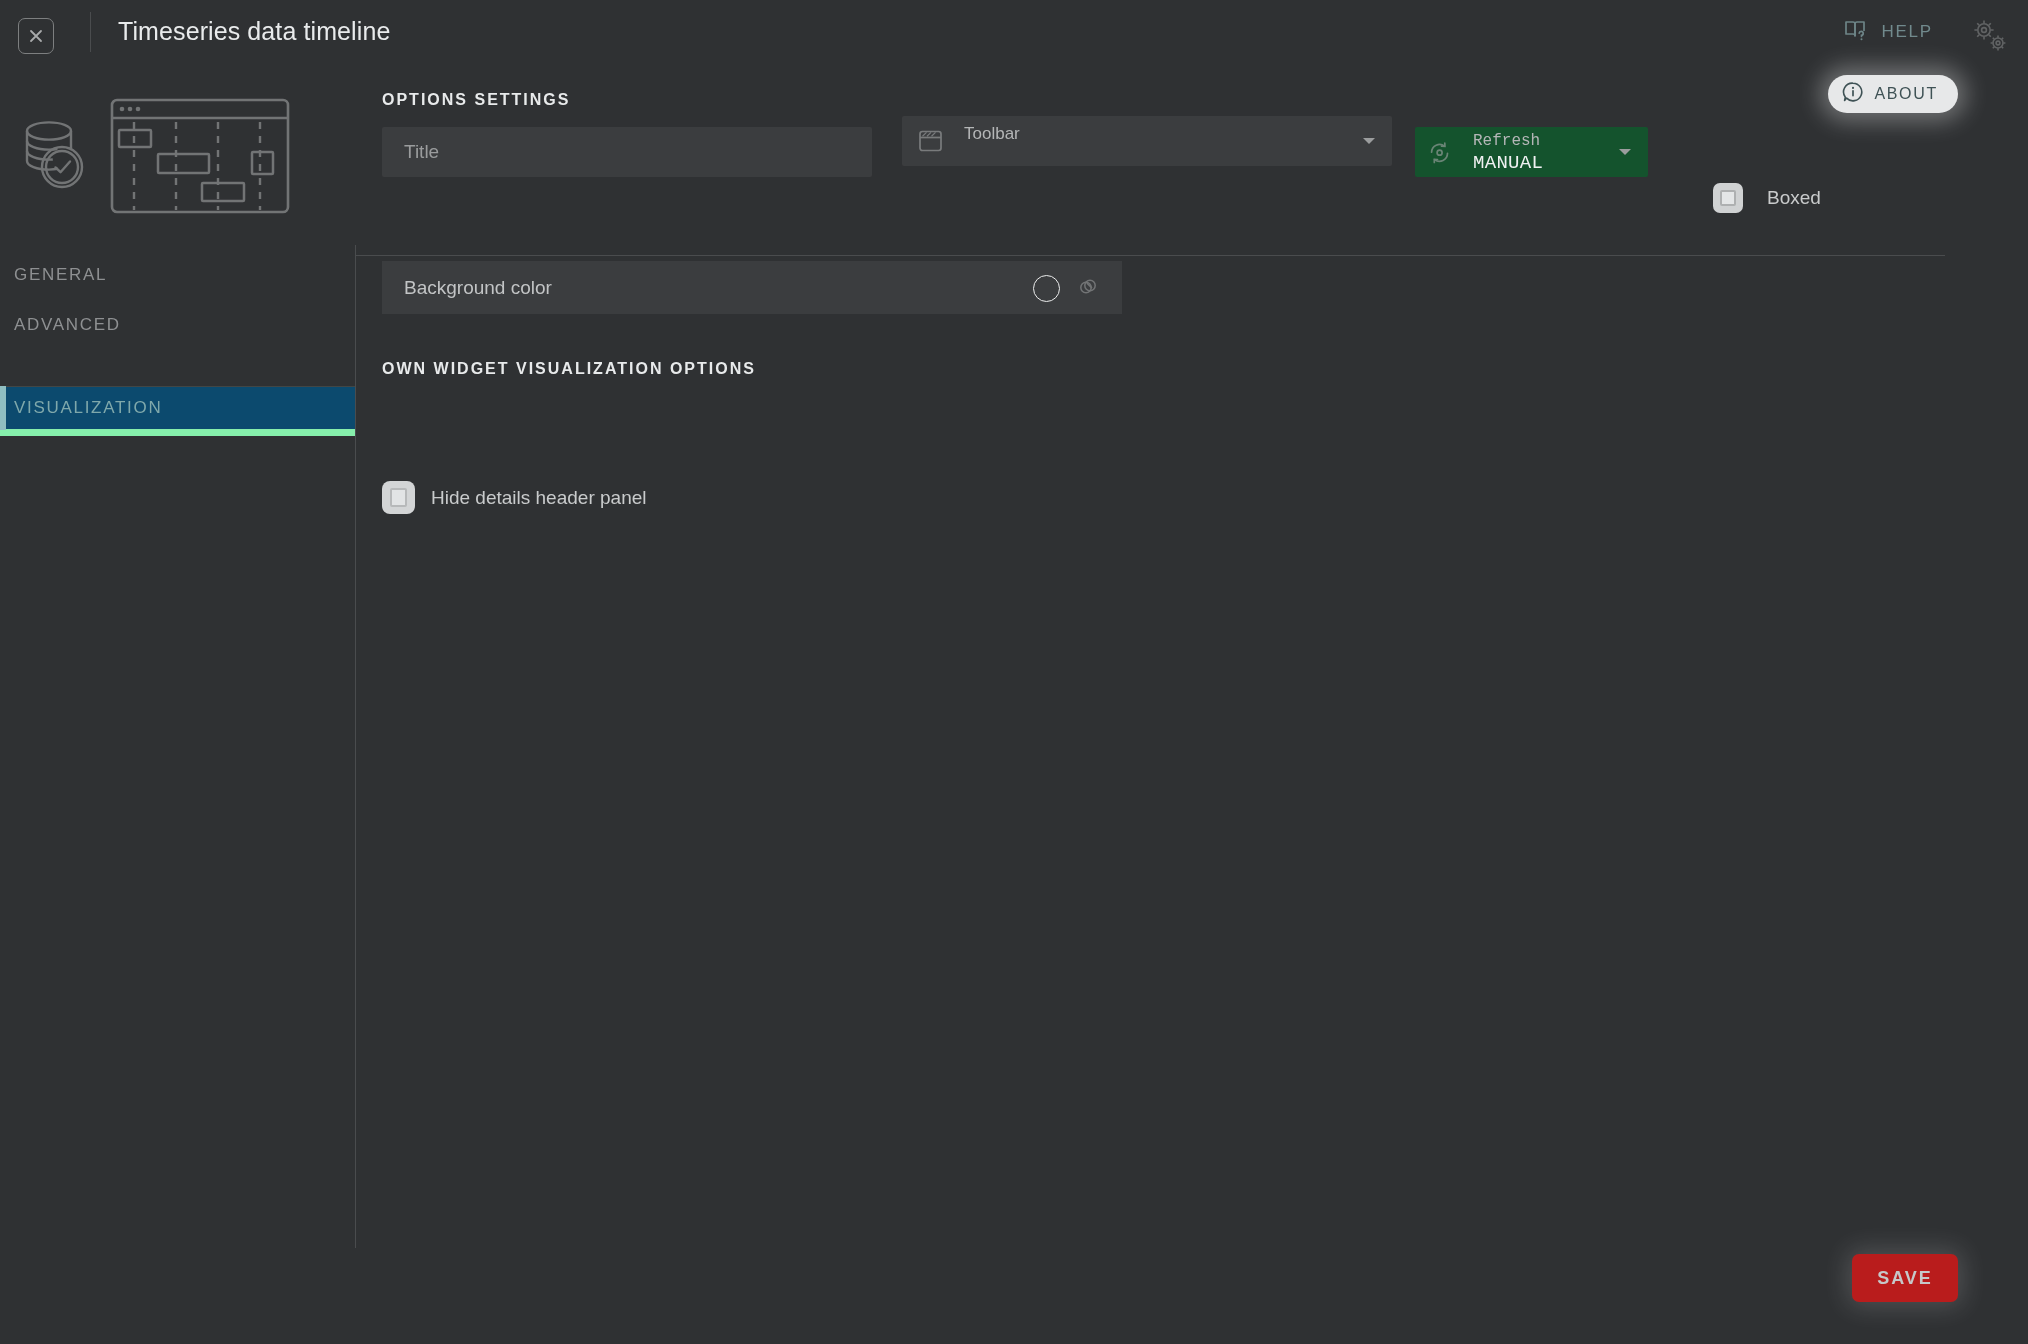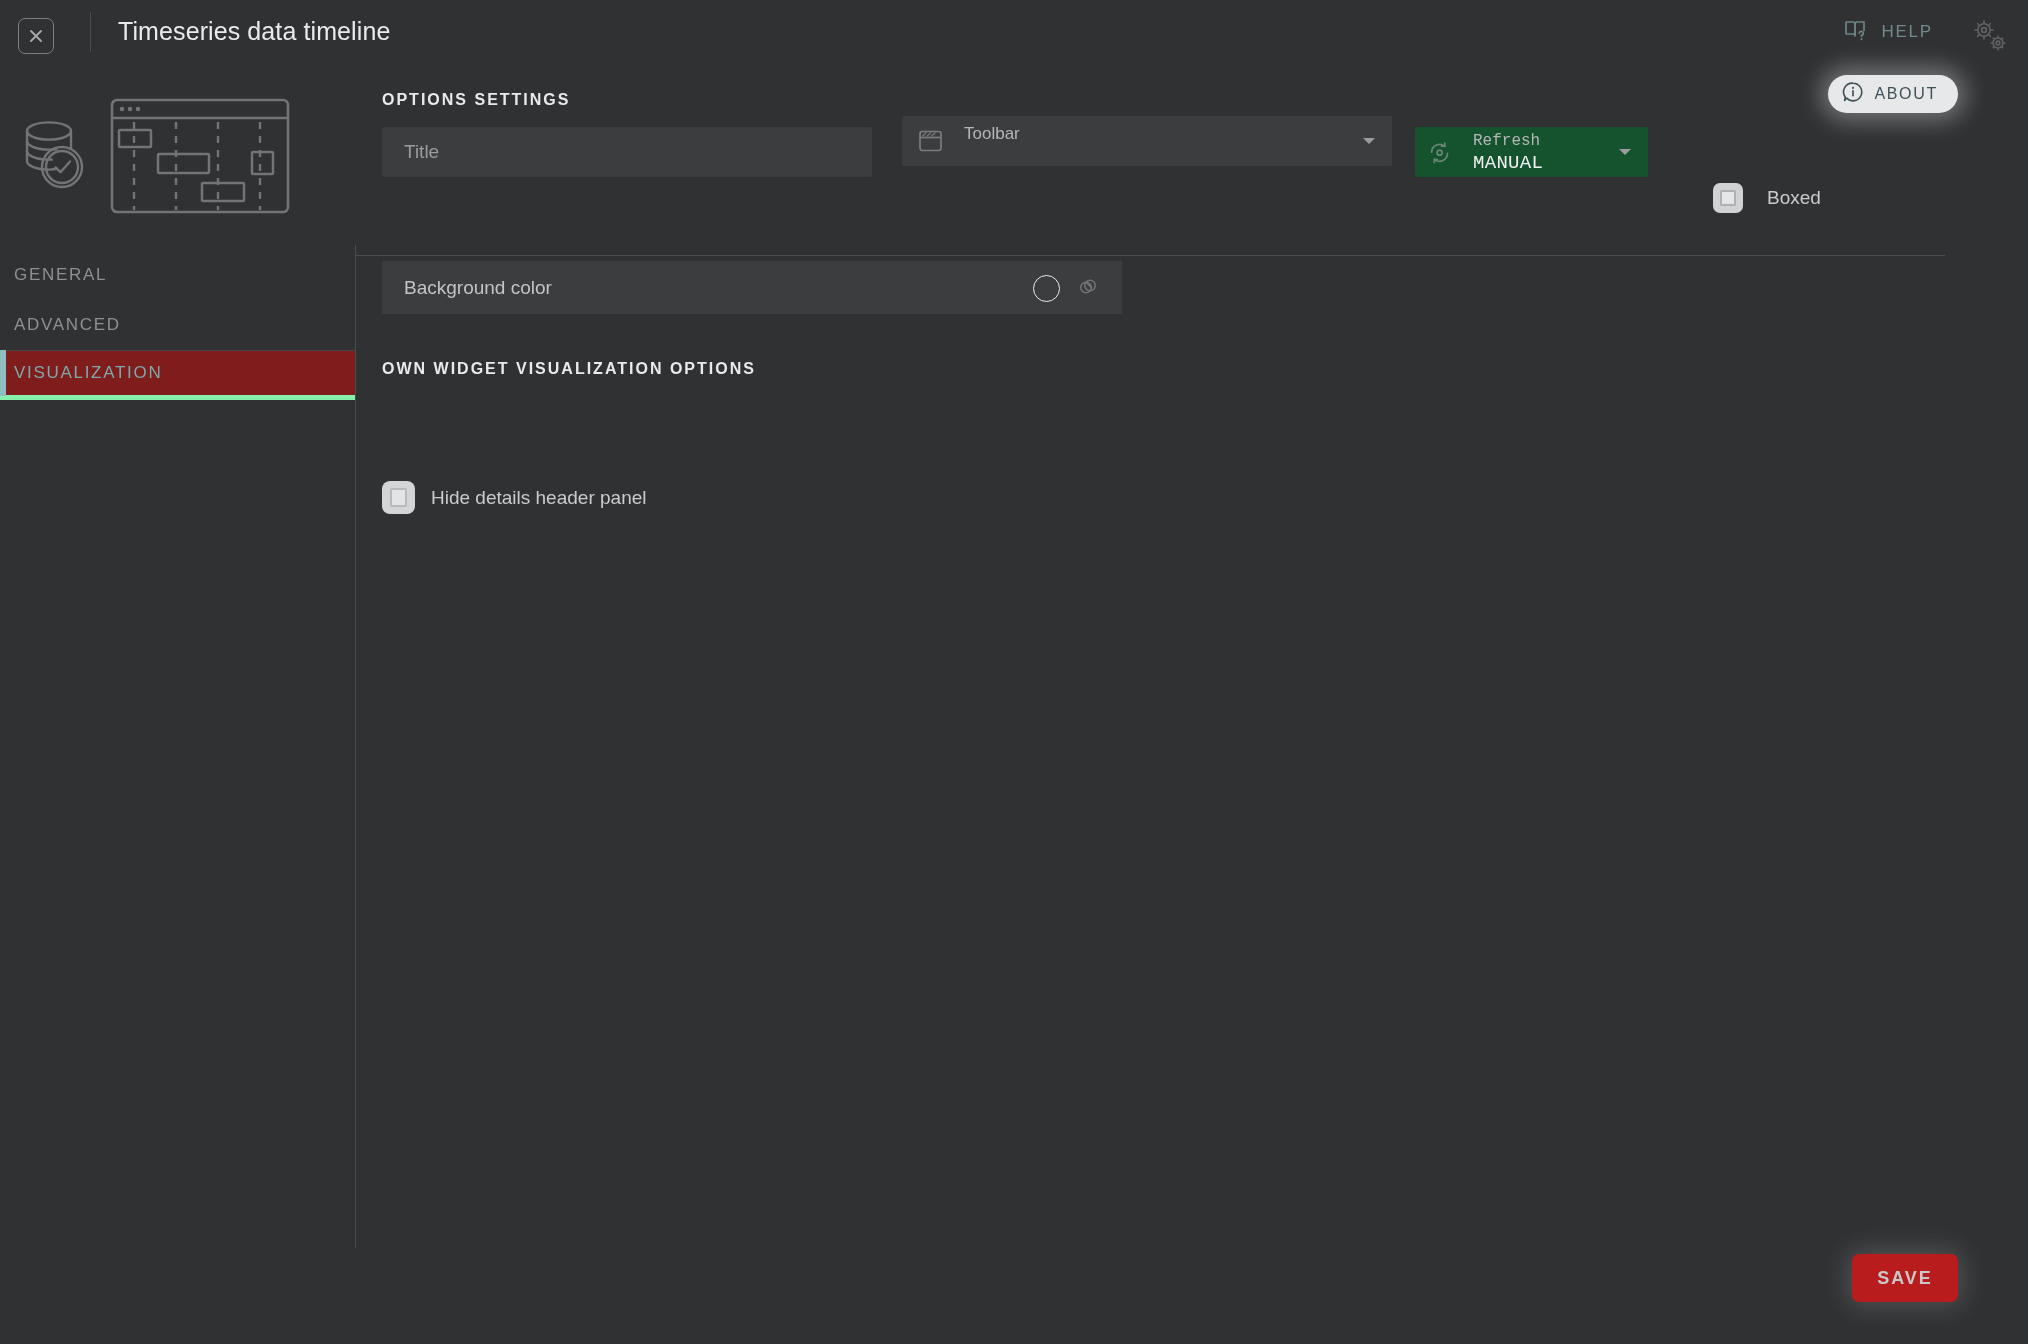--- a/index.html
+++ b/index.html
@@ -124,24 +124,25 @@
     display: flex;
     align-items: center;
     padding-left: 14px;
     box-sizing: border-box;
     cursor: pointer;
     font-size: 17px;
     letter-spacing: 1.7px;
     color: #8e9092;
   }
   .nav-item.active {
-    background: #7f1d1d;
+    background: #0c4a6e;
     color: #7fa8ab;
     border-top: 1px solid #424645;
-    border-bottom: 5px solid #86efac;
+    border-bottom: 7px solid #86efac;
+    margin-top: 36px;
   }
   .nav-item.active::before {
     content: "";
     position: absolute;
     left: 0; top: -1px;
     width: 6px;
     height: calc(100% + 2px);
     background: #8fbec1;
   }
 

